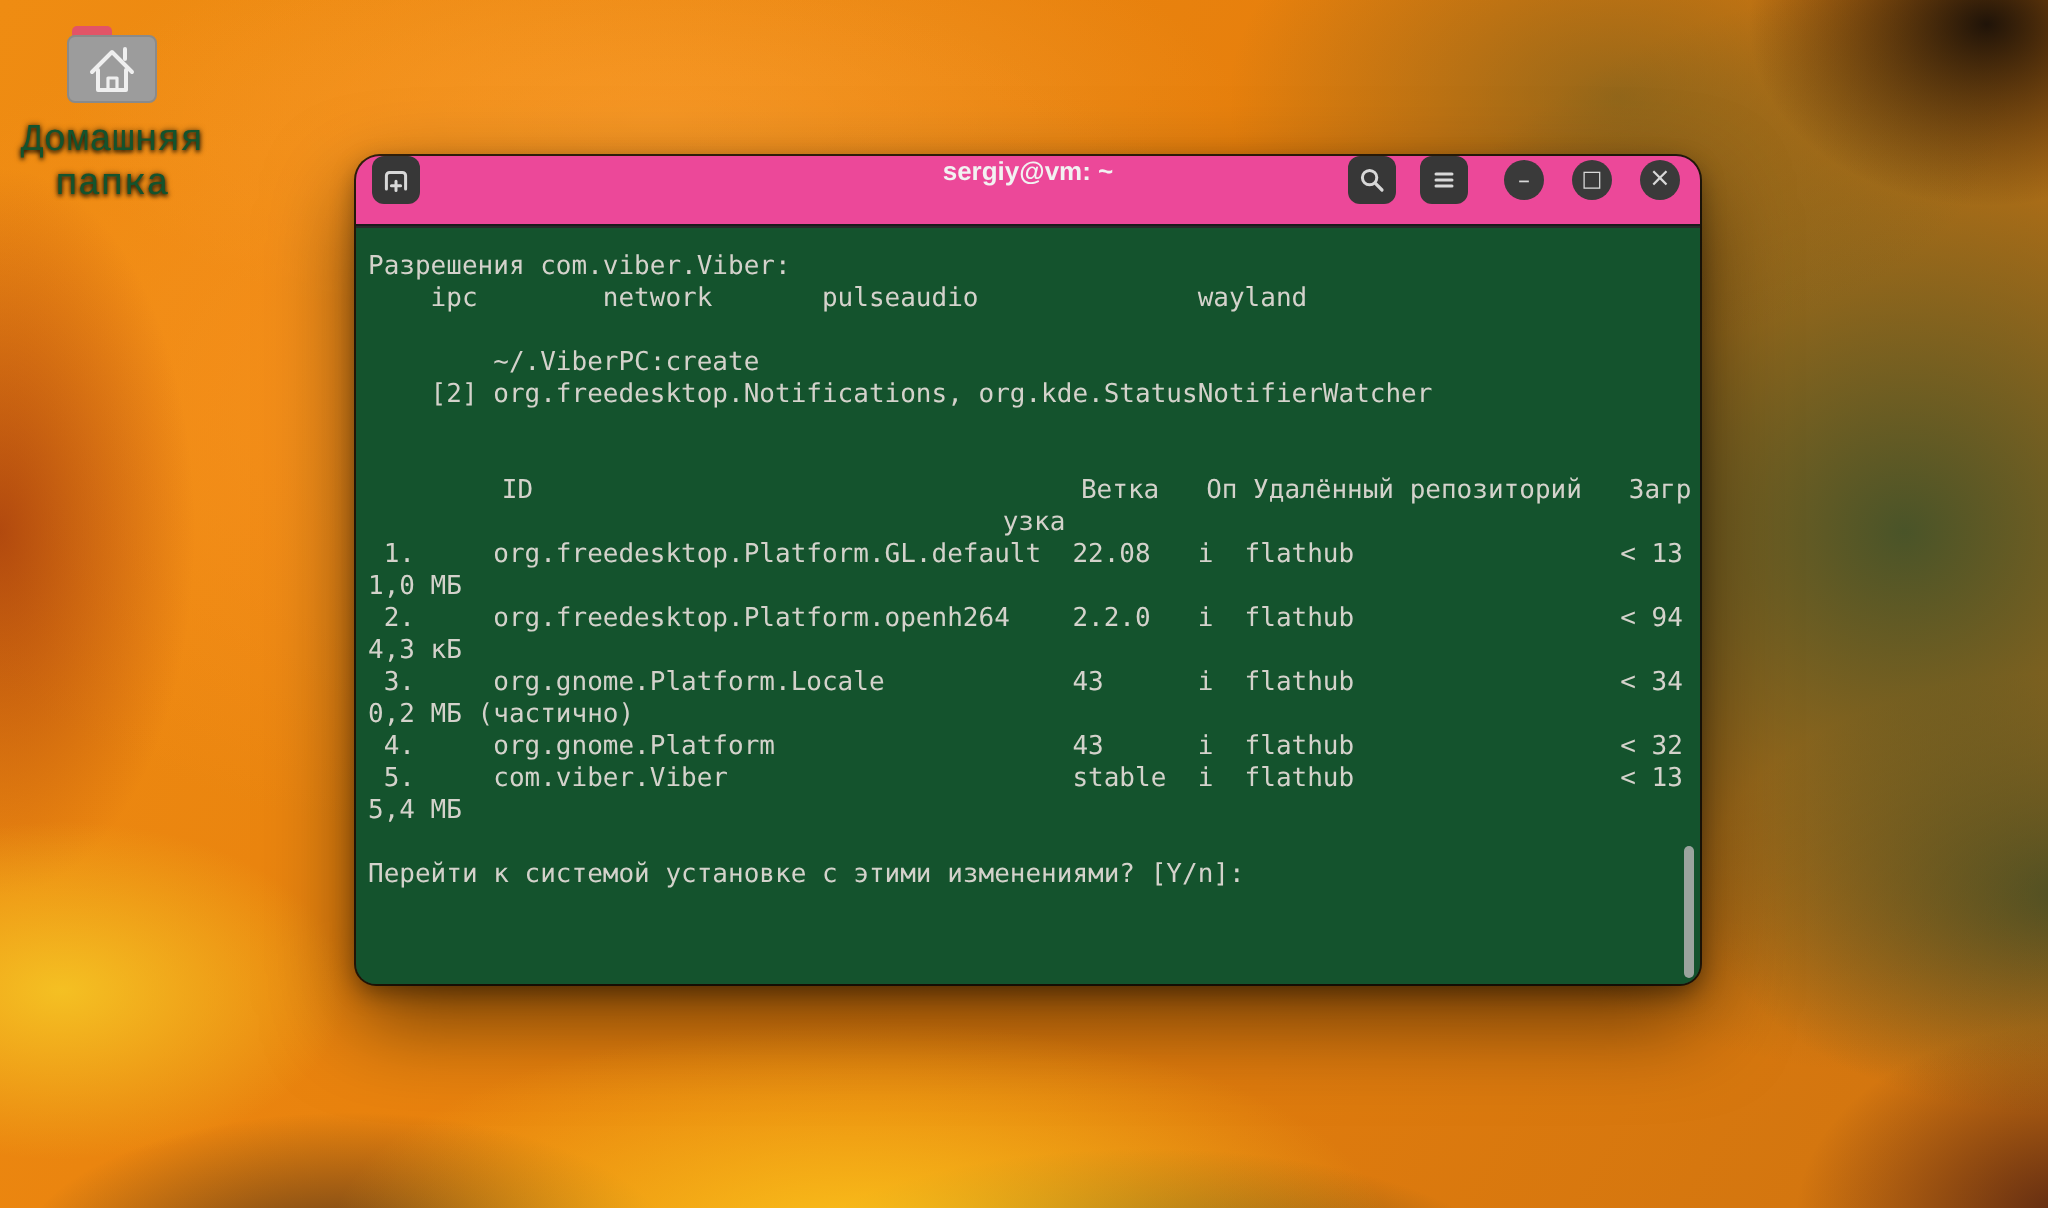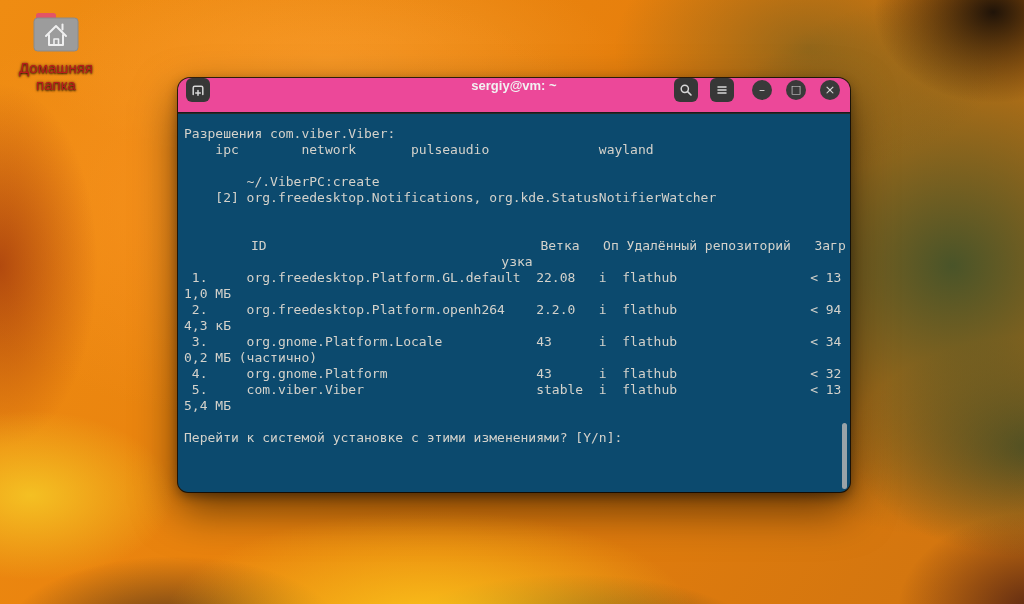--- a/index.html
+++ b/index.html
@@ -22,22 +22,23 @@
       radial-gradient(150px 280px at 0% 44%,  rgba(152,46,12,0.7), rgba(152,46,12,0) 65%),
       radial-gradient(520px 320px at 27% 33%, rgba(252,150,36,0.7), rgba(252,150,36,0) 70%),
       radial-gradient(420px 160px at 32% 10%, rgba(255,172,62,0.45), rgba(255,172,62,0) 70%),
       linear-gradient(120deg, #ef8c12 0%, #e67e0c 55%, #cf7410 100%);
   }
 
   
   .desktop-icon { position:absolute; left:8px; top:8px; width:96px; text-align:center; cursor:default; }
   .desktop-icon .glyph { display:block; margin:0 auto; }
   .icon-label {
-    margin-top:3px; font-size:15px; color:#b91c1c;
+    margin-top:3px; font-size:19px; color:#14532d;
     text-shadow:0 1px 2px rgba(0,0,0,0.85), 0 0 3px rgba(0,0,0,0.6);
+    font-family:Liberation Mono, monospace;
   }
 
   
   .window {
     position:absolute; left:178px; top:78px; width:672px; height:414px;
     border-radius:12px 12px 10px 10px;
     background:#292929;
     box-shadow:0 18px 44px rgba(0,0,0,0.55), 0 4px 12px rgba(0,0,0,0.4), 0 0 0 1px rgba(10,10,10,0.8);
   }
   .titlebar {
@@ -57,21 +58,21 @@
   .tb-btn.square { width:24px; height:24px; border-radius:6px; background:#373737; }
   .tb-btn.circle { width:20px; height:20px; border-radius:50%; background:#3a3a3a;
                    font-family:"DejaVu Sans", sans-serif; font-size:12px; line-height:20px; }
   .tb-left  { margin-left:8px; display:flex; z-index:2; }
   .tb-right { margin-left:auto; margin-right:10px; display:flex; align-items:center; gap:12px; z-index:2; }
   .tb-right .circle-group { display:flex; gap:14px; margin-left:6px; }
 
   
   .term-body {
     position:absolute; left:0; right:0; top:36px; bottom:0;
-    background:#0c4a6e; border-radius:0 0 10px 10px;
+    background:#14532d; border-radius:0 0 10px 10px;
     padding:12px 0 0 6px; overflow:hidden; cursor:text;
   }
   .tline {
     height:16px; line-height:16px; white-space:pre;
     font-family:"DejaVu Sans Mono", monospace; font-size:13px;
     color:#d4d2cb;
   }
   .tline.bold { font-weight:normal;text-align:center; }
   .scrollbar-thumb {
     position:absolute; right:3px; bottom:3px; width:5px; height:66px;

